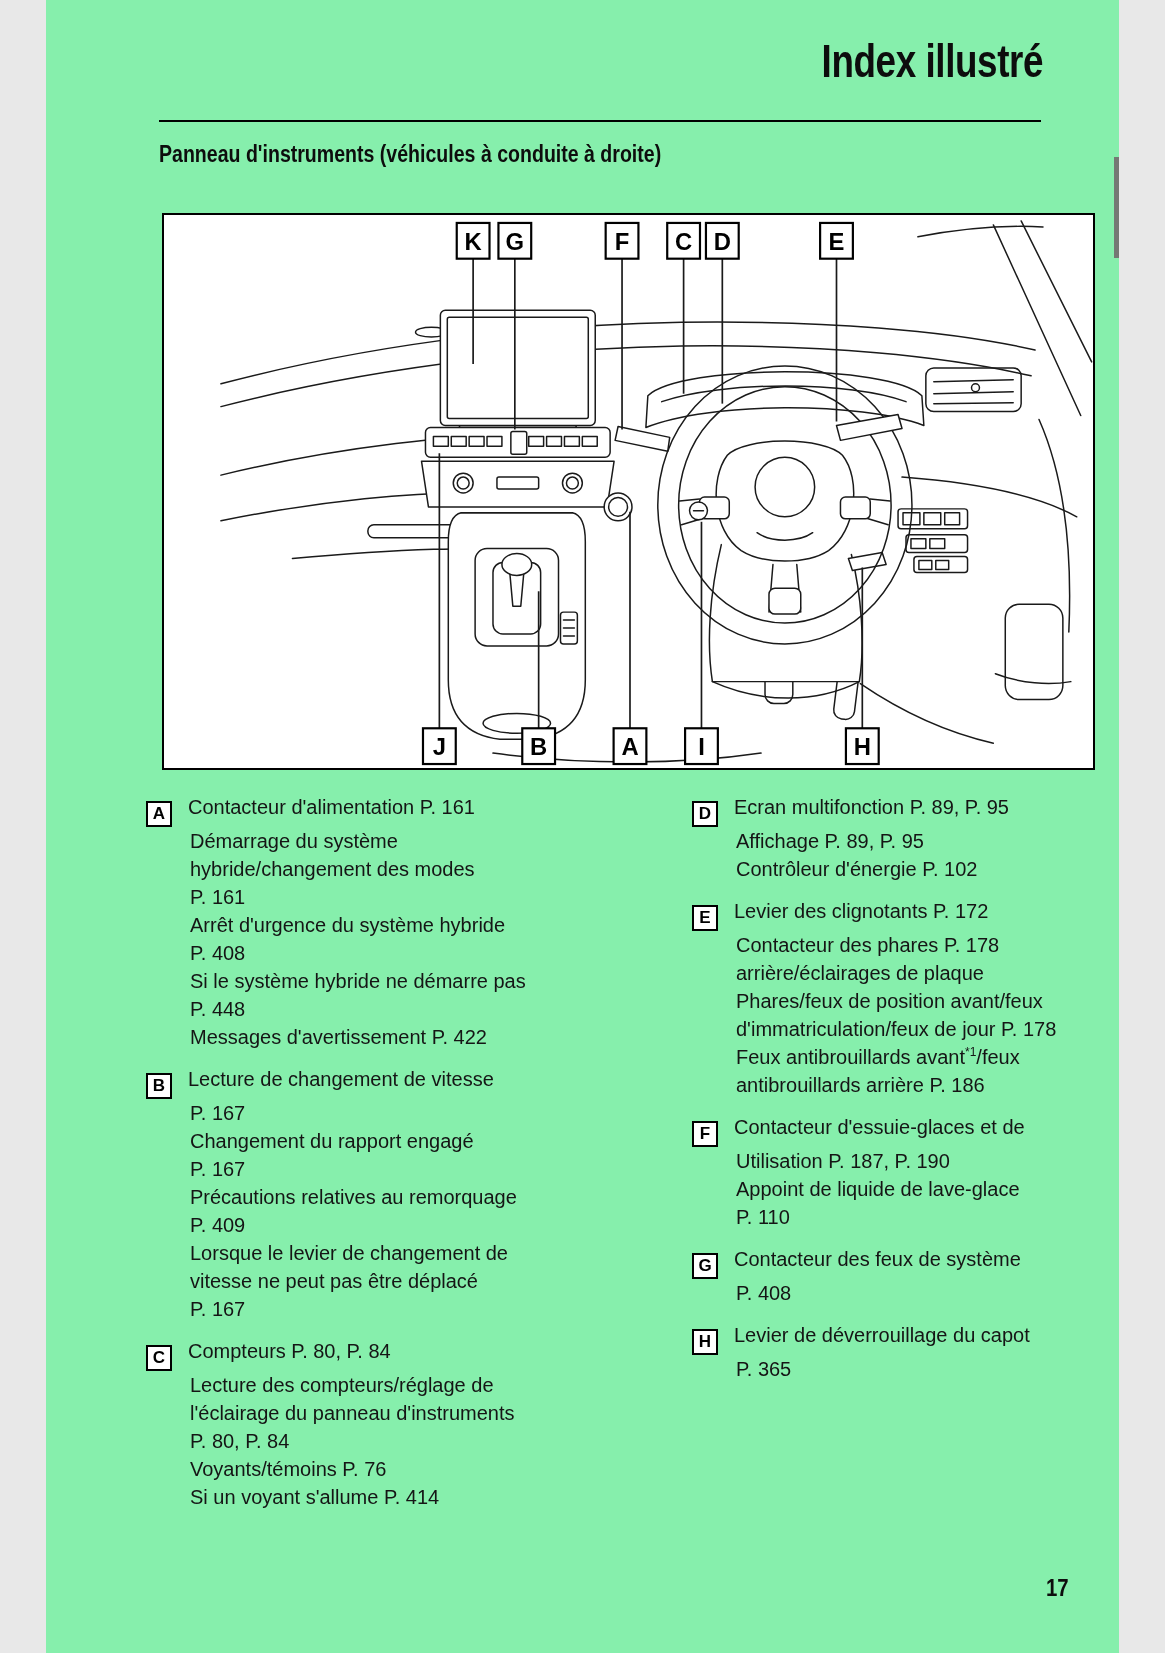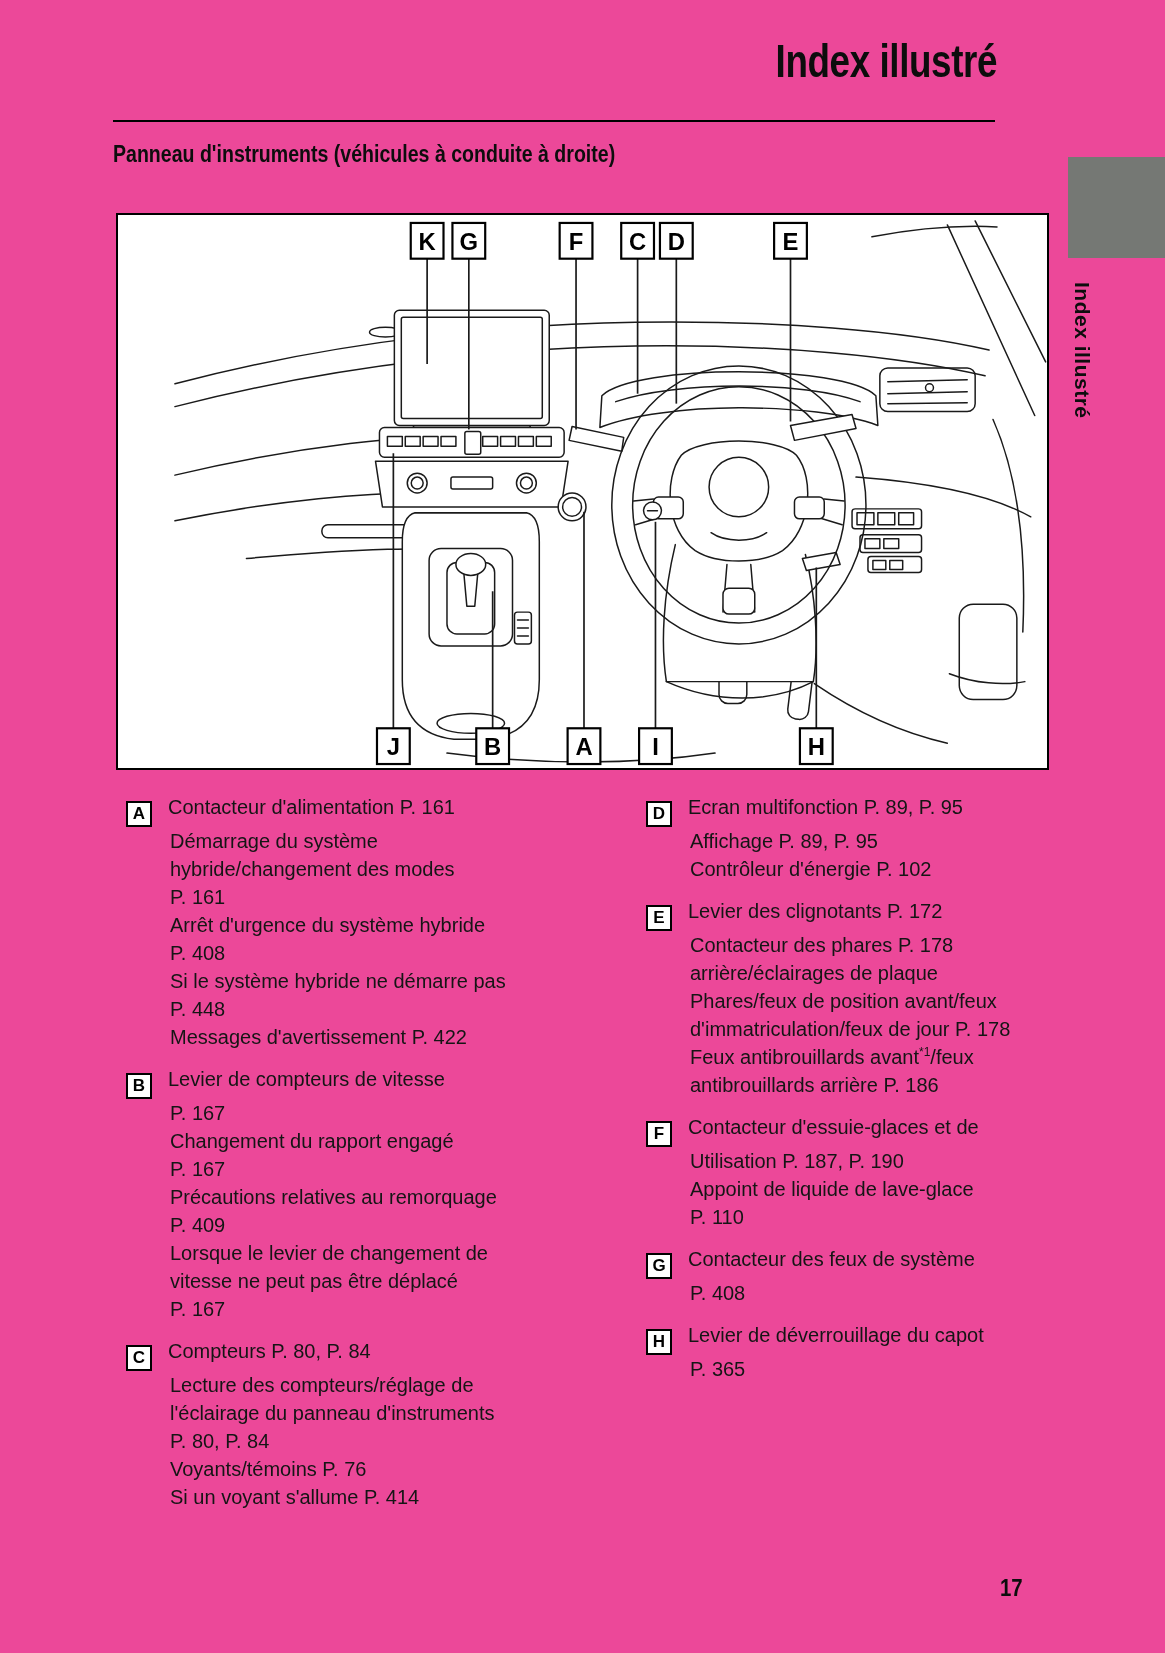--- a/index.html
+++ b/index.html
@@ -1,17 +1,17 @@
 <!DOCTYPE html>
 <html><head>
 <meta charset="utf-8">
 <style>
   html,body{margin:0;padding:0;background:#e8e8e8;}
   .page{
-    position:relative;width:1165px;height:1653px;background:#ec4899;
+    position:relative;width:1073px;height:1653px;background:#86efac;
     font-family:"Liberation Sans",sans-serif;color:#111;overflow:hidden;
     margin:0 auto;
   }
   .page-title{
     position:absolute;left:400px;top:34px;width:597px;text-align:right;
     font-size:46px;font-weight:bold;letter-spacing:-0.5px;color:#0d0d0d;
     transform:scaleX(0.80);transform-origin:right top;white-space:nowrap;
   }
   .title-rule{
     position:absolute;left:113px;top:120px;width:882px;height:2px;background:#000;
@@ -27,21 +27,21 @@
     position:absolute;left:1070px;top:282px;height:190px;
     writing-mode:vertical-rl;text-orientation:mixed;
     font-size:21px;font-weight:bold;letter-spacing:0.5px;color:#0d0d0d;white-space:nowrap;
   }
   .diagram-frame{
     position:absolute;left:116px;top:213px;width:933px;height:557px;
     border:2px solid #000;box-sizing:border-box;background:#fff;
   }
   .diagram-frame svg{display:block;width:100%;height:100%;}
   .legend-col{position:absolute;top:793px;font-size:20px;line-height:28px;color:#151515;}
-  .legend-col.left{left:126px;width:478px;}
+  .legend-col.left{left:100px;width:478px;}
   .legend-col.right{left:646px;width:440px;}
   .legend-item{margin-bottom:14px;}
   .legend-line{white-space:nowrap;}
   .legend-line.cont{padding-left:44px;}
   .key-box{
     display:inline-flex;align-items:center;justify-content:center;
     width:26px;height:26px;border:2px solid #000;box-sizing:border-box;
     font-size:17px;font-weight:bold;margin-right:16px;vertical-align:-5px;
     background:#fff;color:#000;
   }
@@ -232,21 +232,21 @@
         <div class="legend-line cont"><span>Démarrage du système</span></div>
         <div class="legend-line cont"><span>hybride/changement des modes</span></div>
         <div class="legend-line cont"><span>P. 161</span></div>
         <div class="legend-line cont"><span>Arrêt d'urgence du système hybride</span></div>
         <div class="legend-line cont"><span>P. 408</span></div>
         <div class="legend-line cont"><span>Si le système hybride ne démarre pas</span></div>
         <div class="legend-line cont"><span>P. 448</span></div>
         <div class="legend-line cont"><span>Messages d'avertissement P. 422</span></div>
       </div>
       <div class="legend-item">
-        <div class="legend-line first"><span class="key-box">B</span><span>Levier de compteurs de vitesse</span></div>
+        <div class="legend-line first"><span class="key-box">B</span><span>Lecture de changement de vitesse</span></div>
         <div class="legend-line cont"><span>P. 167</span></div>
         <div class="legend-line cont"><span>Changement du rapport engagé</span></div>
         <div class="legend-line cont"><span>P. 167</span></div>
         <div class="legend-line cont"><span>Précautions relatives au remorquage</span></div>
         <div class="legend-line cont"><span>P. 409</span></div>
         <div class="legend-line cont"><span>Lorsque le levier de changement de</span></div>
         <div class="legend-line cont"><span>vitesse ne peut pas être déplacé</span></div>
         <div class="legend-line cont"><span>P. 167</span></div>
       </div>
       <div class="legend-item">

